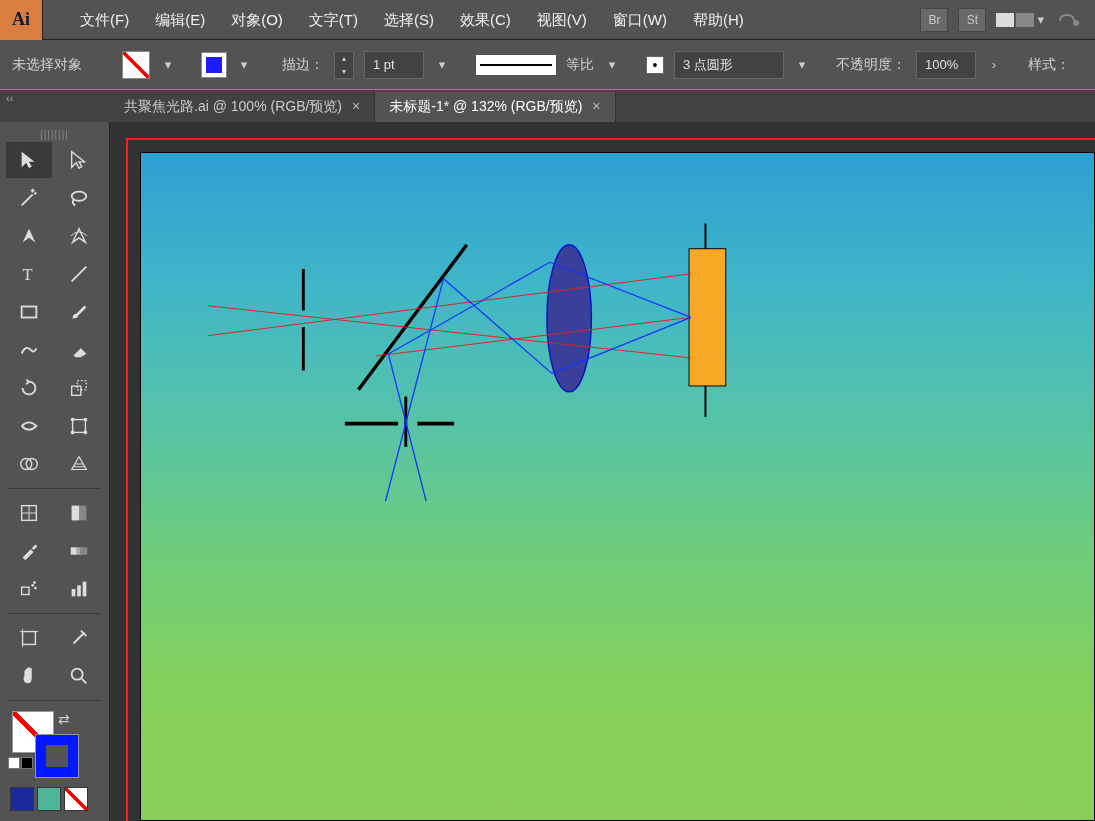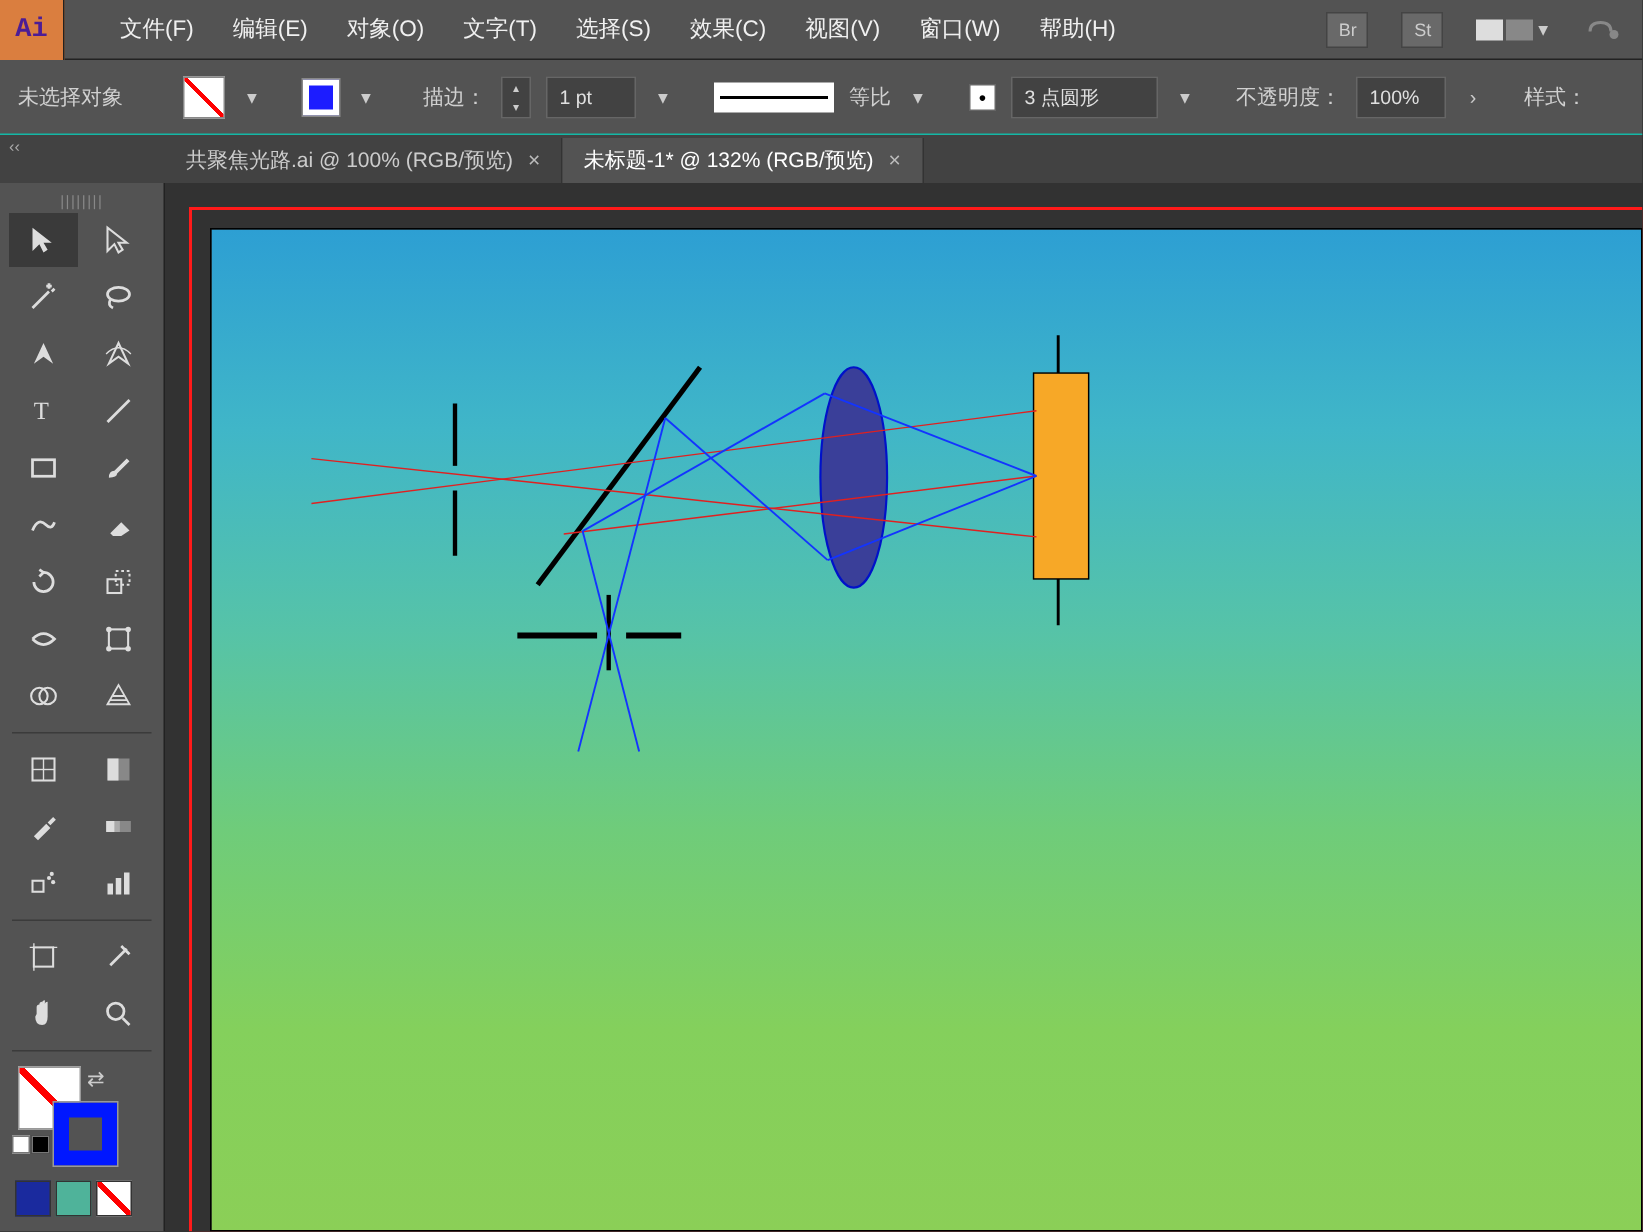--- a/index.html
+++ b/index.html
@@ -17,31 +17,31 @@
     background: #535353;
     height: 40px;
     display: flex;
     align-items: center;
     border-bottom: 1px solid #222;
   }
   .ai-logo {
     width: 43px; height: 40px;
     background: #da7e3f;
     display: flex; align-items: center; justify-content: center;
-    color: #4c1d95; font-weight: bold; font-size: 18px;
+    color: #0f172a; font-weight: bold; font-size: 18px;
     border-right: 1px solid #222;
-    font-family: Liberation Mono, monospace;
+    font-family: Liberation Serif, serif;
   }
   .menu-items { display: flex; flex: 1; padding-left: 24px; }
   .menu-item {
     padding: 0 13px; height: 40px; line-height: 40px;
     color: #f0f0f0; font-size: 15px; cursor: default;
   }
   .menu-right {
-    display: flex; align-items: center; gap: 22px; padding-right: 15px;
+    display: flex; align-items: center; gap: 10px; padding-right: 15px;
   }
   .menu-icon {
     width: 28px; height: 24px; background: #696969;
     display: flex; align-items: center; justify-content: center;
     font-size: 12px; color: #ccc; border: 1px solid #444;
   }
   .workspace-switch {
     display: flex; align-items: center; gap: 3px;
   }
   .ws-box { width: 18px; height: 14px; background: #ddd; }
@@ -239,21 +239,21 @@
   <div class="input-box" style="width:60px">1 pt</div>
   <div class="dropdown-arrow">▾</div>
   <div style="width:6px"></div>
   <div class="line-preview">
       <div class="ln"></div>
     </div>
   <span class="ctrl-label">等比</span>
   <div class="dropdown-arrow">▾</div>
   <div style="width:6px"></div>
   <div class="dot-preview"></div>
-  <div class="input-box" style="width:98px">3 点圆形</div>
+  <div class="input-box" style="width:110px">3 点圆形</div>
   <div class="dropdown-arrow">▾</div>
   <div style="width:6px"></div>
   <span class="ctrl-label">不透明度：</span>
   <div class="input-box" style="width:60px">100%</div>
   <div class="dropdown-arrow">›</div>
   <div style="width:6px"></div>
   <span class="ctrl-label">样式：</span>
 </div>
 
 <div class="tabbar-left-collapse">‹‹</div>

